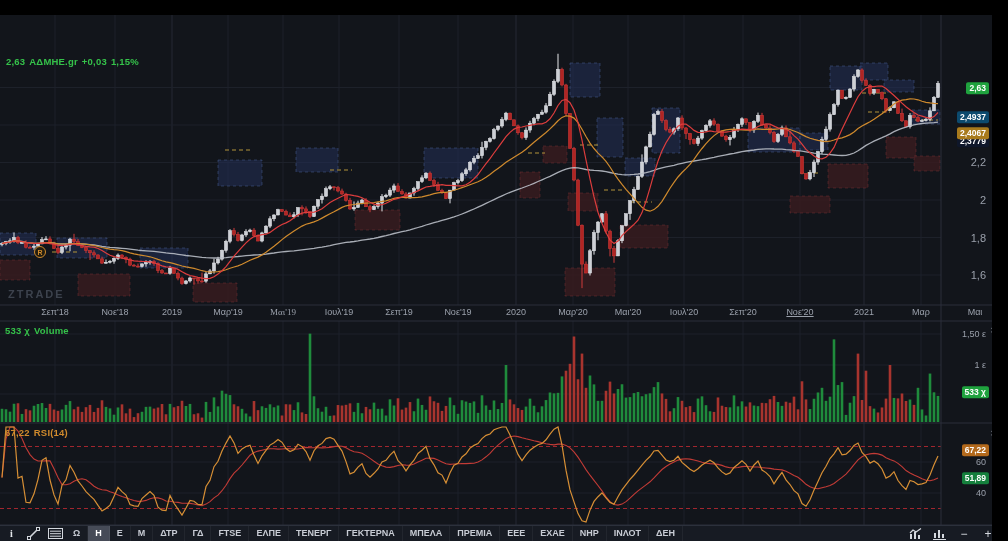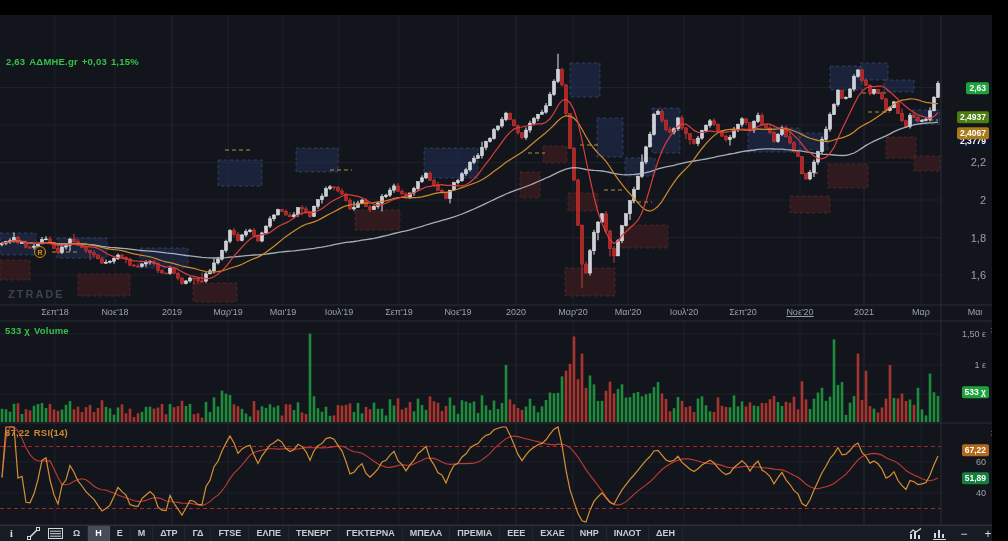--- a/index.html
+++ b/index.html
@@ -898,35 +898,35 @@
 
   <div class="scroll-thumb"></div>
   <div class="axis-red-strip"></div>
 
   <div id="axis-layer">
       <div class="axis-label" style="top: 162px;">2,2</div>
       <div class="axis-label" style="top: 200px;">2</div>
       <div class="axis-label" style="top: 238px;">1,8</div>
       <div class="axis-label" style="top: 275px; text-align: center;">1,6</div>
       <div class="badge" style="top: 88px; background: rgb(31, 162, 62);">2,63</div>
-      <div class="badge" style="top: 117px; background: #4d7c0f;">2,4937</div>
+      <div class="badge" style="top: 117px; background: #0c4a6e;">2,4937</div>
       <div class="badge" style="top: 141px; background: #0f172a; margin-left: 28px;">2,3779</div>
       <div class="badge" style="top: 133px; background: rgb(168, 122, 28);">2,4067</div>
       <div class="vol-axis-label" style="top: 334px; text-align: right;">1,50 ε</div>
       <div class="vol-axis-label" style="top: 365px;">1 ε</div>
       <div class="badge" style="top: 392px; background: rgb(31, 162, 62);">533 χ</div>
       <div class="rsi-axis-label" style="top: 462px;">60</div>
       <div class="rsi-axis-label" style="top: 493px;">40</div>
       <div class="badge" style="top: 450px; background: rgb(179, 105, 28);">67,22</div>
       <div class="badge" style="top: 478px; background: #15803d;">51,89</div>
       <div class="xtick" style="left: 55px;">Σεπ'18</div>
       <div class="xtick" style="left: 115px;">Νοε'18</div>
       <div class="xtick" style="left: 172px;">2019</div>
       <div class="xtick" style="left: 228px;">Μαρ'19</div>
-      <div class="xtick" style="left: 283px;">Μαι'19</div>
+      <div class="xtick" style="left: 283px; font-family: Liberation Serif, serif;">Μαι'19</div>
       <div class="xtick" style="left: 339px;">Ιουλ'19</div>
       <div class="xtick" style="left: 399px;">Σεπ'19</div>
       <div class="xtick" style="left: 458px;">Νοε'19</div>
       <div class="xtick" style="left: 516px;">2020</div>
       <div class="xtick" style="left: 573px;">Μαρ'20</div>
       <div class="xtick" style="left: 628px;">Μαι'20</div>
       <div class="xtick" style="left: 684px;">Ιουλ'20</div>
       <div class="xtick" style="left: 743px;">Σεπ'20</div>
       <div class="xtick" style="left: 800px; text-decoration: underline;">Νοε'20</div>
       <div class="xtick" style="left: 864px;">2021</div>

